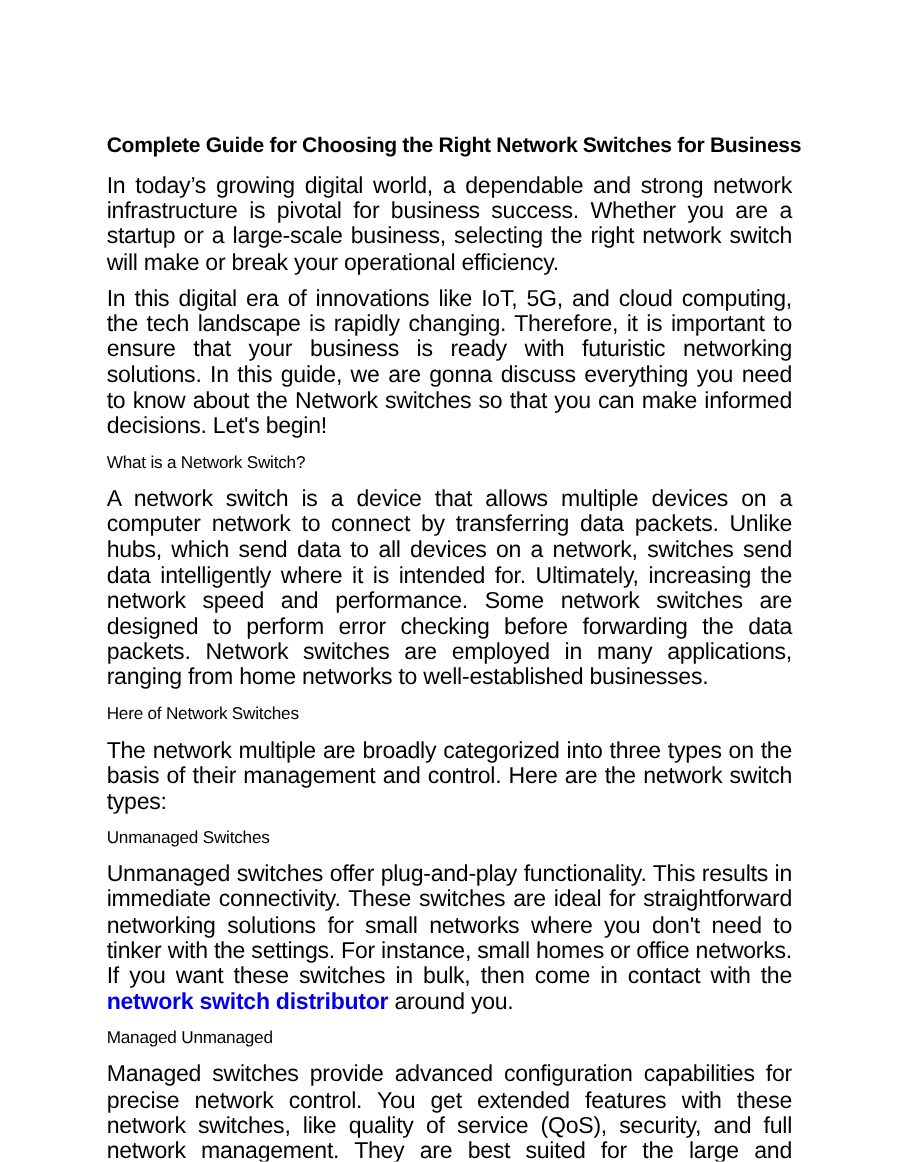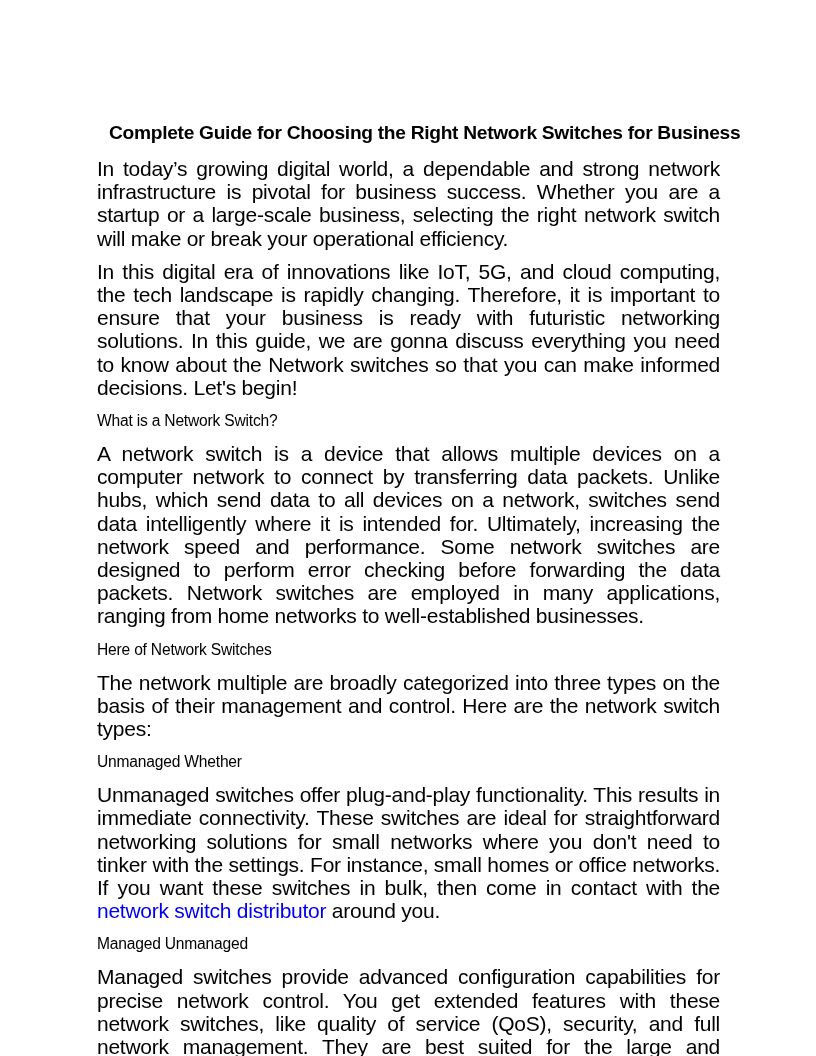--- a/index.html
+++ b/index.html
@@ -1,36 +1,36 @@
 <!DOCTYPE html>
 <html><head>
 <meta charset="utf-8">
 <style>
   html, body { margin: 0; padding: 0; background: #ffffff; }
   body { width: 816px; height: 1056px; position: relative; overflow: hidden;
          font-family: "Liberation Sans", sans-serif; color: #000; }
   .page { position: absolute; left: 97px; top: 120px; width: 623px; }
-  .title { font-weight: bold; font-size: 19.2px; margin: 0 0 11px 12px; line-height: 26px; letter-spacing: -0.3px; white-space: nowrap; text-align: center; }
+  .title { font-weight: bold; font-size: 19.2px; margin: 0 0 11px 0; line-height: 26px; letter-spacing: -0.3px; white-space: nowrap; text-align: center; }
   p { margin: 0 0 10px 0; font-size: 21px; line-height: 23.2px; text-align: justify; letter-spacing: -0.25px; }
   h2 { font-weight: normal; font-size: 15.6px; line-height: 23px; margin: 0 0 10px 0; letter-spacing: -0.2px; }
-  .link { color: #0000ee; font-weight: normal; text-decoration: none; }
+  .link { color: #0000ee; font-weight: bold; text-decoration: none; }
 </style>
 </head>
 <body>
 
 <div class="page">
   <div class="title">Complete Guide for Choosing the Right Network Switches for Business</div>
 
   <p>In today’s growing digital world, a dependable and strong network infrastructure is pivotal for business success. Whether you are a startup or a large-scale business, selecting the right network switch will make or break your operational efficiency.</p>
   <p>In this digital era of innovations like IoT, 5G, and cloud computing, the tech landscape is rapidly changing. Therefore, it is important to ensure that your business is ready with futuristic networking solutions. In this guide, we are gonna discuss everything you need to know about the Network switches so that you can make informed decisions. Let's begin!</p>
 
   <h2>What is a Network Switch?</h2>
   <p>A network switch is a device that allows multiple devices on a computer network to connect by transferring data packets. Unlike hubs, which send data to all devices on a network, switches send data intelligently where it is intended for. Ultimately, increasing the network speed and performance. Some network switches are designed to perform error checking before forwarding the data packets. Network switches are employed in many applications, ranging from home networks to well-established businesses.</p>
 
   <h2>Here of Network Switches</h2>
   <p>The network multiple are broadly categorized into three types on the basis of their management and control. Here are the network switch types:</p>
 
-  <h2>Unmanaged Whether</h2>
+  <h2>Unmanaged Switches</h2>
   <p><span>Unmanaged switches offer plug-and-play functionality. This results in immediate connectivity. These switches are ideal for straightforward networking solutions for small networks where you don't need to tinker with the settings. For instance, small homes or office networks. If you want these switches in bulk, then come in contact with the </span><a class="link" href="#">network switch distributor</a><span> around you.</span></p>
 
   <h2>Managed Unmanaged</h2>
   <p style="text-align-last: justify;">Managed switches provide advanced configuration capabilities for precise network control. You get extended features with these network switches, like quality of service (QoS), security, and full network management. They are best suited for the large and complex networks where downtime is not an option. These network</p>
 </div>
 
 </body></html>

